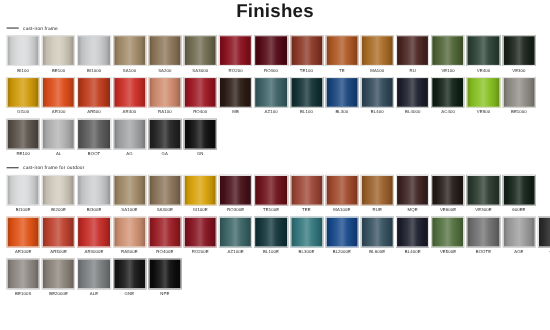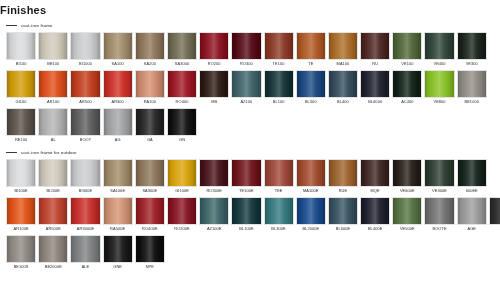--- a/index.html
+++ b/index.html
@@ -17,21 +17,22 @@
     position: relative;
   }
   .page {
     width: 500px;
     height: 300px;
     box-sizing: border-box;
     padding: 0;
     position: relative;
   }
   .page-title {
-    font-size: 11px;
+    text-align: center;
+    font-size: 17px;
     font-weight: bold;
     letter-spacing: 0.2px;
     margin: 3px 0 0 0;
     line-height: 14px;
     color: #1a1a1a;
   }
   .section {
     margin: 0;
     padding: 0 6px 0 6px;
     box-sizing: border-box;

